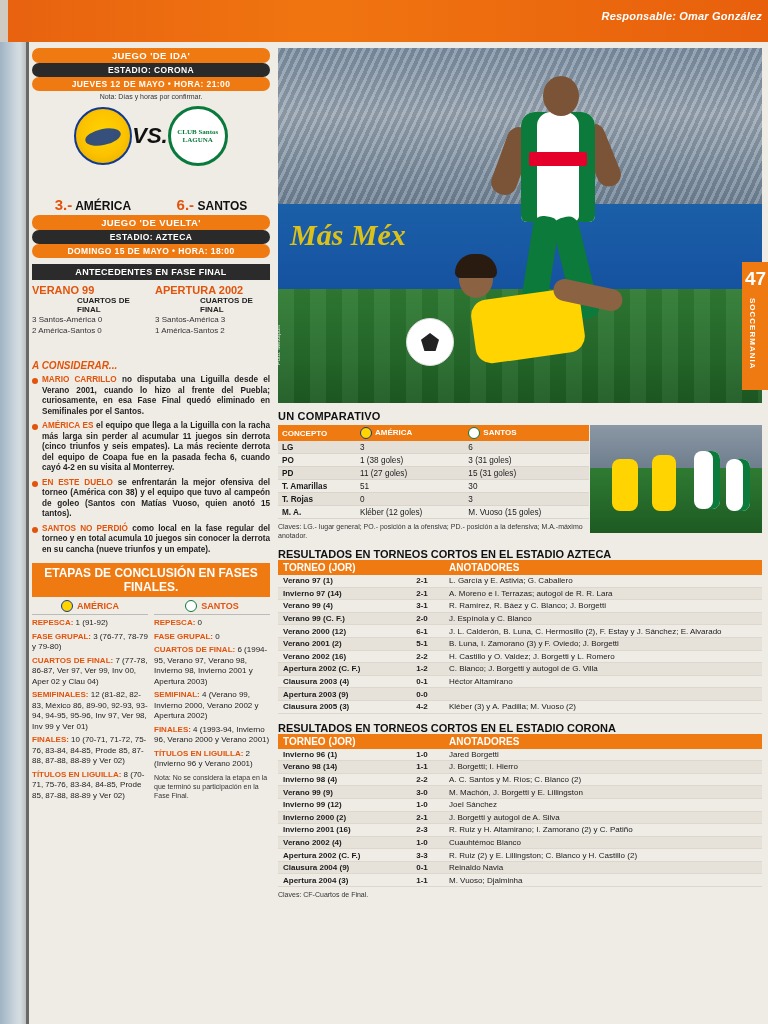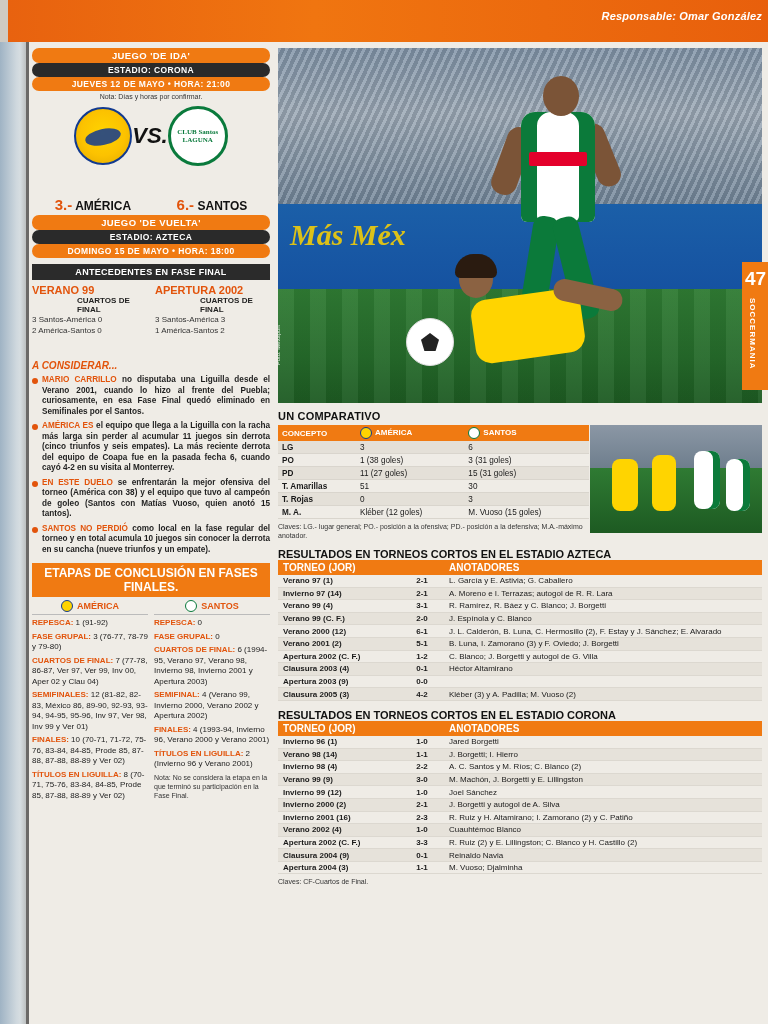--- a/index.html
+++ b/index.html
@@ -363,20 +363,25 @@
             <td class="c0">Verano 2000 (12)</td>
             <td class="c1">6-1</td>
             <td>J. L. Calderón, B. Luna, C. Hermosillo (2), F. Estay y J. Sánchez; E. Alvarado</td>
           </tr>
       <tr>
             <td class="c0">Verano 2001 (2)</td>
             <td class="c1">5-1</td>
             <td>B. Luna, I. Zamorano (3) y F. Oviedo; J. Borgetti</td>
           </tr>
       <tr>
+            <td class="c0">Verano 2002 (16)</td>
+            <td class="c1">2-2</td>
+            <td>H. Castillo y O. Valdez; J. Borgetti y L. Romero</td>
+          </tr>
+      <tr>
             <td class="c0">Apertura 2002 (C. F.)</td>
             <td class="c1">1-2</td>
             <td>C. Blanco; J. Borgetti y autogol de G. Villa</td>
           </tr>
       <tr>
             <td class="c0">Clausura 2003 (4)</td>
             <td class="c1">0-1</td>
             <td>Héctor Altamirano</td>
           </tr>
       <tr>

